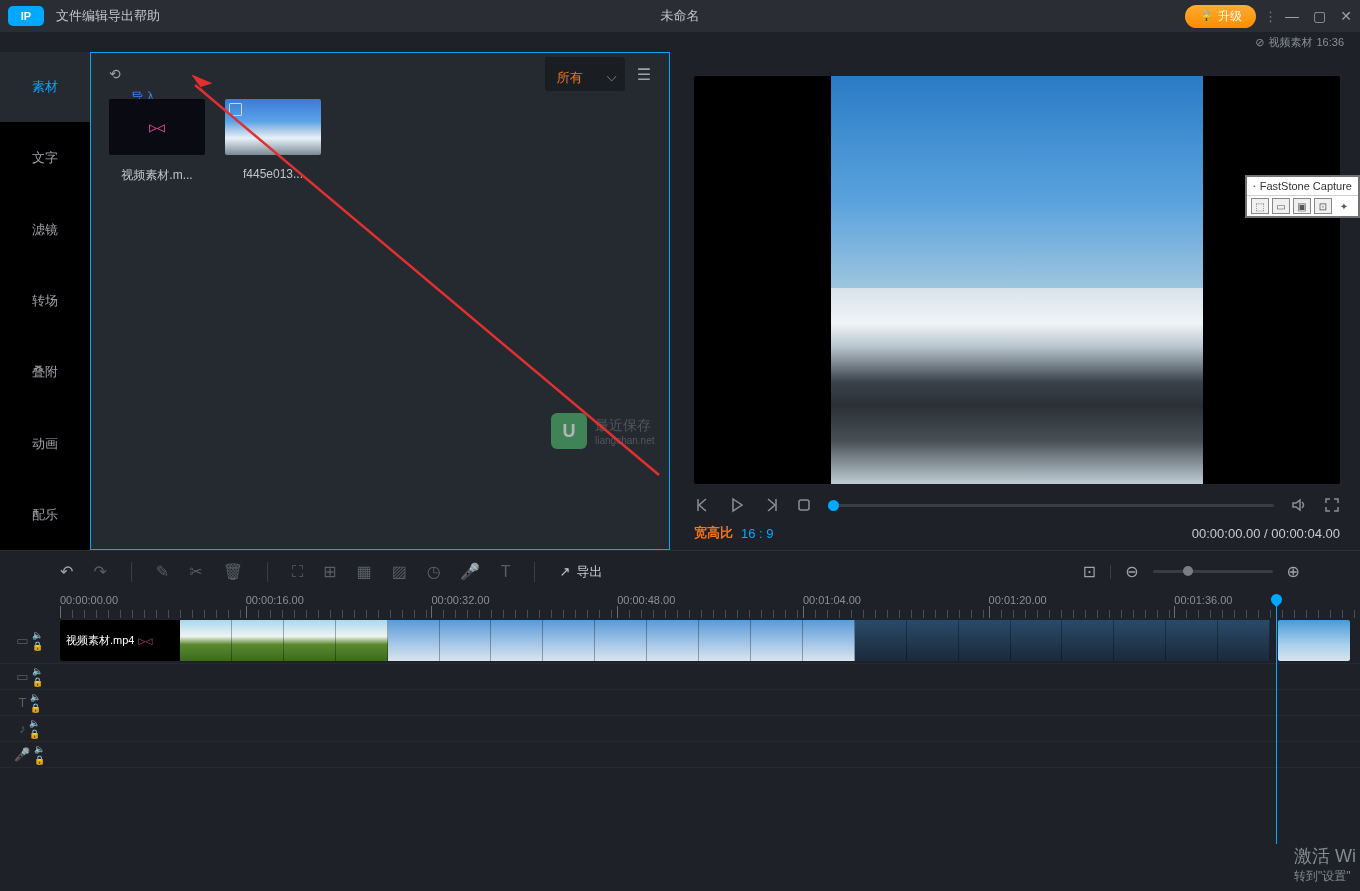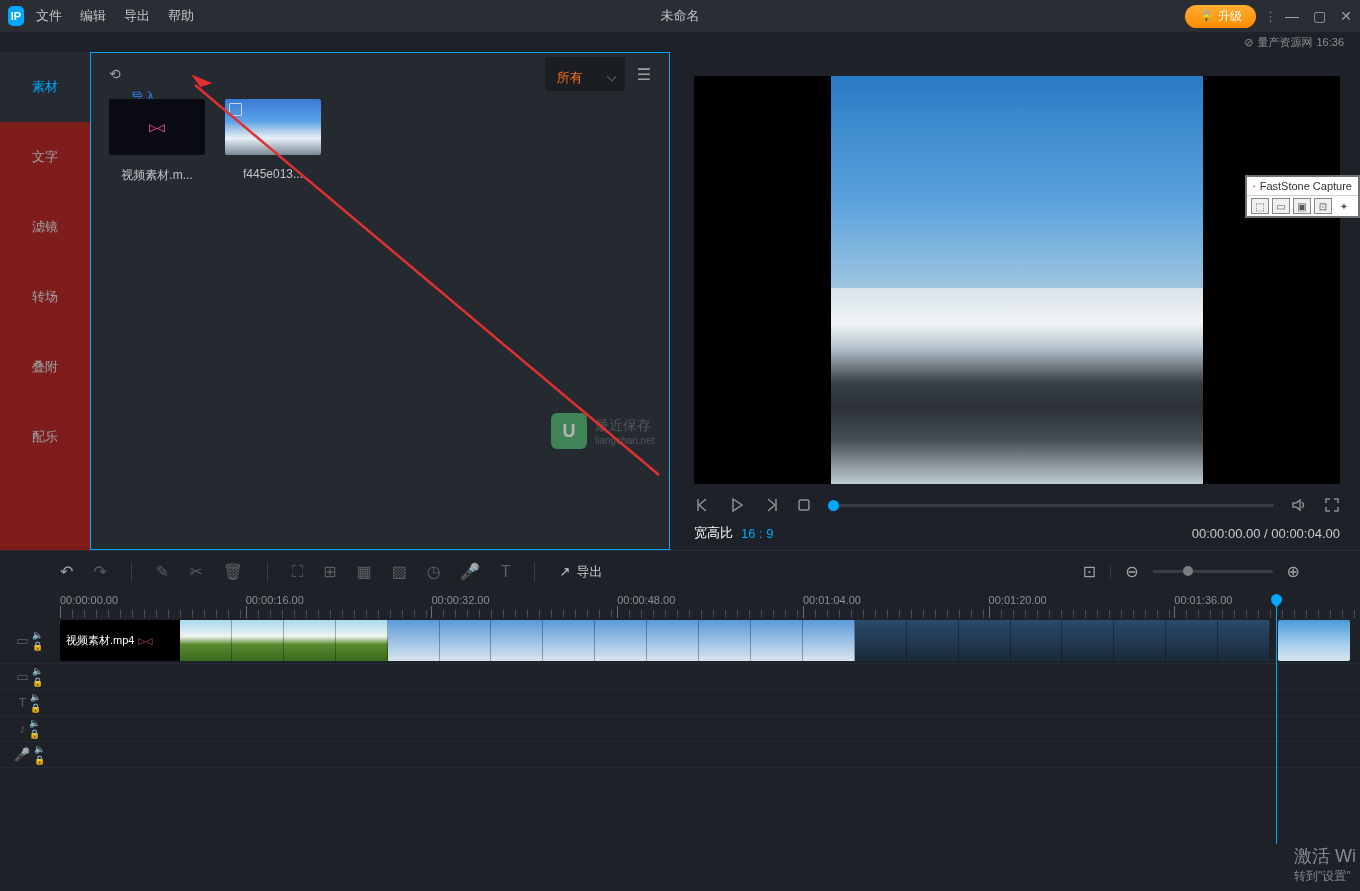--- a/index.html
+++ b/index.html
@@ -1,35 +1,35 @@
 <!DOCTYPE html>
 <html><head>
 <meta charset="utf-8">
 <style>
 * { margin:0; padding:0; box-sizing:border-box; font-family:"Microsoft YaHei","PingFang SC",Arial,sans-serif; }
 body { width:1360px; height:891px; background:#1e2228; color:#c8ccd0; overflow:hidden; position:relative; font-size:13px; }
 
 
 .titlebar { height:32px; background:#2a2e34; display:flex; align-items:center; padding:0 8px; position:relative; }
-.logo { width:16px; height:20px; border-radius:5px; background:#00a8ff; display:flex; align-items:center; justify-content:center; color:#fff; font-size:11px; font-weight:bold; margin-right:12px; }
-.menu-items { display:flex; gap:18px; }
+.logo { width:36px; height:20px; border-radius:5px; background:#00a8ff; display:flex; align-items:center; justify-content:center; color:#fff; font-size:11px; font-weight:bold; margin-right:12px; }
+.menu-items { display:flex; }
 .menu-items span { color:#c0c4c8; cursor:pointer; }
 .title-center { position:absolute; left:50%; transform:translateX(-50%); color:#c0c4c8; }
 .title-right { position:absolute; right:8px; display:flex; align-items:center; gap:8px; }
 .upgrade-btn { background:linear-gradient(#ffac33,#ff8c00); color:#fff; padding:3px 14px; border-radius:12px; font-size:12px; display:flex; align-items:center; gap:4px; }
 .winctrl { display:flex; gap:14px; color:#9da1a5; font-size:14px; align-items:center; }
 .winctrl span { cursor:pointer; }
 
 .save-bar { height:20px; display:flex; justify-content:flex-end; align-items:center; padding-right:16px; font-size:11px; color:#8b8f93; gap:4px; }
 
 
 .main-row { display:flex; height:498px; }
 
 
-.sidebar { width:90px; background:#7f1d1d; display:flex; flex-direction:column; }
+.sidebar { width:90px; background:#000000; display:flex; flex-direction:column;justify-content:space-between; }
 .side-tab { height:70px; display:flex; align-items:center; justify-content:center; color:#9da1a5; cursor:pointer; font-size:13px; }
 .side-tab.active { color:#00a8ff; background:#252930; }
 
 
 .media-panel { flex:0 0 580px; border:1px solid #00a8ff; background:#252930; display:flex; flex-direction:column; position:relative; }
 .media-header { height:42px; display:flex; align-items:center; padding:0 18px; gap:10px; }
 .rotate-icon { color:#9da1a5; font-size:14px; }
 .import-label { color:#3b82f6;margin-top:48px; }
 .media-header-right { margin-left:auto; display:flex; align-items:center; gap:12px; }
 .filter-dd { background:#1a1d22; border-radius:3px; padding:12px 30px 4px 12px; color:#f97316; position:relative; min-width:80px; }
@@ -60,21 +60,21 @@
 .preview-image::before { content:""; position:absolute; top:0; left:0; right:0; height:52%; background:linear-gradient(to bottom,#2a7bc5 0%,#5ba3dd 60%,#9ec5de 100%); }
 .preview-image::after { content:""; position:absolute; bottom:0; left:0; right:0; height:48%; background:linear-gradient(to bottom,#d8e3ea 0%,#f0f4f6 18%,#b8c5ce 30%,#3a424a 48%,#2a3035 60%,#485056 78%,#c0cdd4 100%); }
 
 .preview-controls { display:flex; align-items:center; gap:16px; padding:12px 0 6px; }
 .pctrl { color:#8b8f93; font-size:16px; cursor:pointer; }
 .pctrl svg { display:block; }
 .progress-track { flex:1; height:3px; background:#3a3e44; border-radius:2px; position:relative; }
 .progress-thumb { position:absolute; left:0; top:-4px; width:11px; height:11px; background:#00a8ff; border-radius:50%; }
 
 .preview-info { display:flex; align-items:center; padding:4px 0 0; }
-.aspect-label { color:#ffffff; }
+.aspect-label { color:#f97316;font-weight:bold; }
 .aspect-value { color:#00a8ff; margin-left:8px; }
 .time-display { margin-left:auto; color:#c8ccd0; font-size:13px; }
 
 
 .toolbar { height:42px; display:flex; align-items:center; padding:0 60px; gap:24px; background:#1e2228; border-top:1px solid #2a2e34; }
 .tool-group { display:flex; gap:20px; align-items:center; }
 .tool-sep { width:1px; height:20px; background:#3a3e44; }
 .tool { color:#5a5e62; font-size:16px; cursor:pointer; }
 .tool.active { color:#9da1a5; }
 .export-btn { color:#c8ccd0; display:flex; align-items:center; gap:6px; cursor:pointer; }
@@ -144,32 +144,33 @@
     <div class="winctrl">
       <span>—</span>
       <span>▢</span>
       <span>✕</span>
     </div>
   </div>
 </div>
 
 <div class="save-bar">
   <span>⊘</span>
-  <span>量产资源网</span>
+  <span>视频素材</span>
   <span>16:36</span>
 </div>
 
 <div class="main-row">
 
   <div class="sidebar">
     <div class="side-tab active">素材</div>
     <div class="side-tab">文字</div>
     <div class="side-tab">滤镜</div>
     <div class="side-tab">转场</div>
     <div class="side-tab">叠附</div>
+    <div class="side-tab">动画</div>
     <div class="side-tab">配乐</div>
   </div>
 
   <div class="media-panel">
     <div class="media-header">
       <span class="rotate-icon">⟲</span>
       <span class="import-label">导入</span>
       <div class="media-header-right">
         <div class="filter-dd">
           <span>所有</span>

